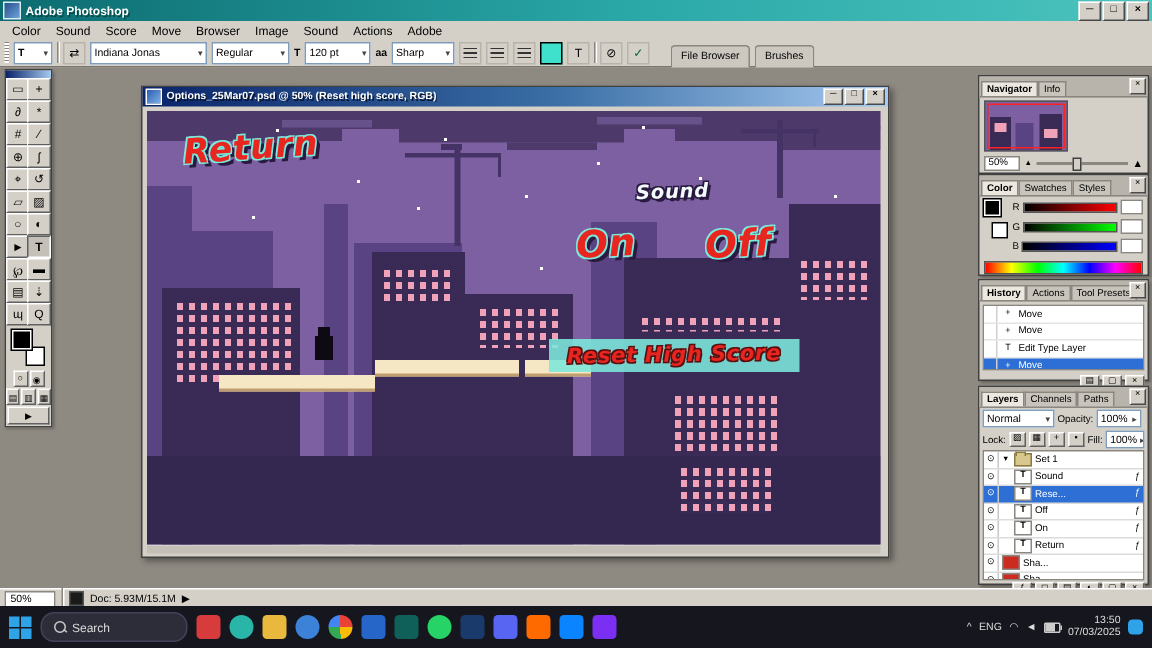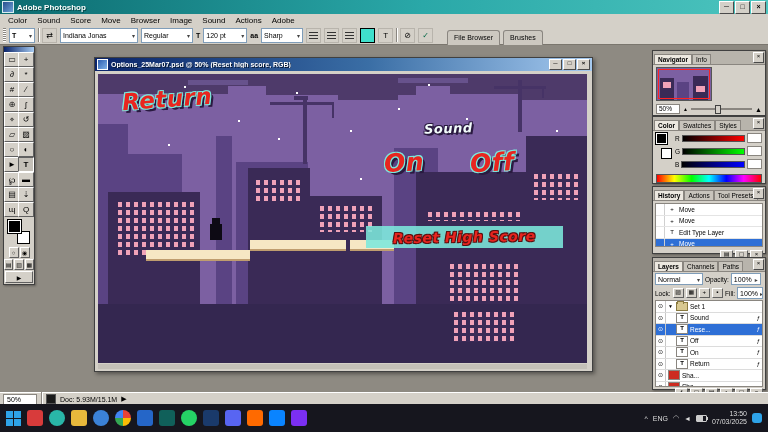--- a/index.html
+++ b/index.html
@@ -57,21 +57,21 @@
   .st{width:2px;height:2px;background:#ffffff}
   .wg{background-image:repeating-linear-gradient(180deg,transparent 0 5px,#3a2a56 5px 8px),repeating-linear-gradient(90deg,#f0a2b8 0 4px,#3a2a56 4px 8px)}
   .plat{background:#f6e7c4;border-bottom:2px solid #bf9d6f}
   .gt{position:absolute;font-family:"DejaVu Sans",sans-serif;font-weight:900;font-style:italic;color:#e8251f;letter-spacing:0.5px;
       text-shadow:-1px -1px 0 #7ce8dc,1px -1px 0 #7ce8dc,-1px 1px 0 #7ce8dc,1px 1px 0 #7ce8dc,3px 3px 0 #2a1a40;white-space:nowrap}
   .gt-return{left:24px;top:12px;font-size:23px;transform:rotate(-4deg)}
   .gt-on{left:286px;top:74px;font-size:25px;transform:rotate(-3deg)}
   .gt-off{left:372px;top:74px;font-size:25px;transform:rotate(-3deg)}
   .gt-sound{left:326px;top:47px;font-size:13px;color:#f2fbfb;transform:rotate(-2deg);
       text-shadow:-1px -1px 0 #2a1a40,1px -1px 0 #2a1a40,-1px 1px 0 #2a1a40,1px 1px 0 #2a1a40,2px 2px 0 #2a1a40}
-  .resetbar{position:absolute;left:268px;top:152px;width:197px;height:22px;background:rgba(124,232,220,0.88);display:flex;align-items:center;justify-content:center}
+  .resetbar{position:absolute;left:268px;top:152px;width:167px;height:22px;background:rgba(124,232,220,0.88);display:flex;align-items:center;justify-content:center}
   .gt-reset{position:static;font-size:14px;transform:rotate(-1deg);text-shadow:-1px -1px 0 #5a1010,1px -1px 0 #5a1010,-1px 1px 0 #5a1010,1px 1px 0 #5a1010}
 
   
   .panel{position:absolute;left:652px;width:112px;background:#d4d0c8;border:1px solid #404040;box-shadow:1px 1px 2px #00000055}
   .ptabs{display:flex;height:12px;background:#b8b4ac;border-bottom:1px solid #8a8680;align-items:flex-end;padding:1px 12px 0 1px;position:relative;overflow:hidden}
   .ptab{font-size:6.5px;padding:1px 3px;background:#c8c4bc;border:1px solid #8a8680;border-bottom:none;white-space:nowrap}
   .ptab.active{background:#ece8e0;font-weight:bold}
   .pclose{position:absolute;right:1px;top:1px;width:9px;height:9px;background:#d4d0c8;border:1px solid;border-color:#fff #4a4a4a #4a4a4a #fff;font-size:6px;text-align:center;line-height:7px}
   .pstrip{display:flex;justify-content:flex-end;gap:2px;padding:1px 2px}
   .pbtn{width:11px;height:8px;border:1px solid;border-color:#fff #606060 #606060 #fff;background:#d4d0c8;text-align:center;line-height:7px;font-size:6px;overflow:hidden}
@@ -548,20 +548,24 @@
 
   <div class="taskbar">
     <div class="start">
       <div class="wlogo">
           <i></i>
           <i></i>
           <i></i>
           <i></i>
         </div>
     </div>
+    <div class="searchpill">
+      <span class="mag"></span>
+      <span>Search</span>
+    </div>
     <div class="tbapps">
       <span class="tbapp" style="background:#d83b3b"></span>
       <span class="tbapp" style="background:#29b6a8;border-radius:50%"></span>
       <span class="tbapp" style="background:#e8b93c"></span>
       <span class="tbapp" style="background:#3b82d8;border-radius:50%"></span>
       <span class="tbapp" style="background:conic-gradient(#ea4335 0 25%,#fbbc05 0 50%,#34a853 0 75%,#4285f4 0 100%);border-radius:50%"></span>
       <span class="tbapp" style="background:#2566c8"></span>
       <span class="tbapp" style="background:#10605a"></span>
       <span class="tbapp" style="background:#25d366;border-radius:50%"></span>
       <span class="tbapp" style="background:#1a3a6b"></span>

